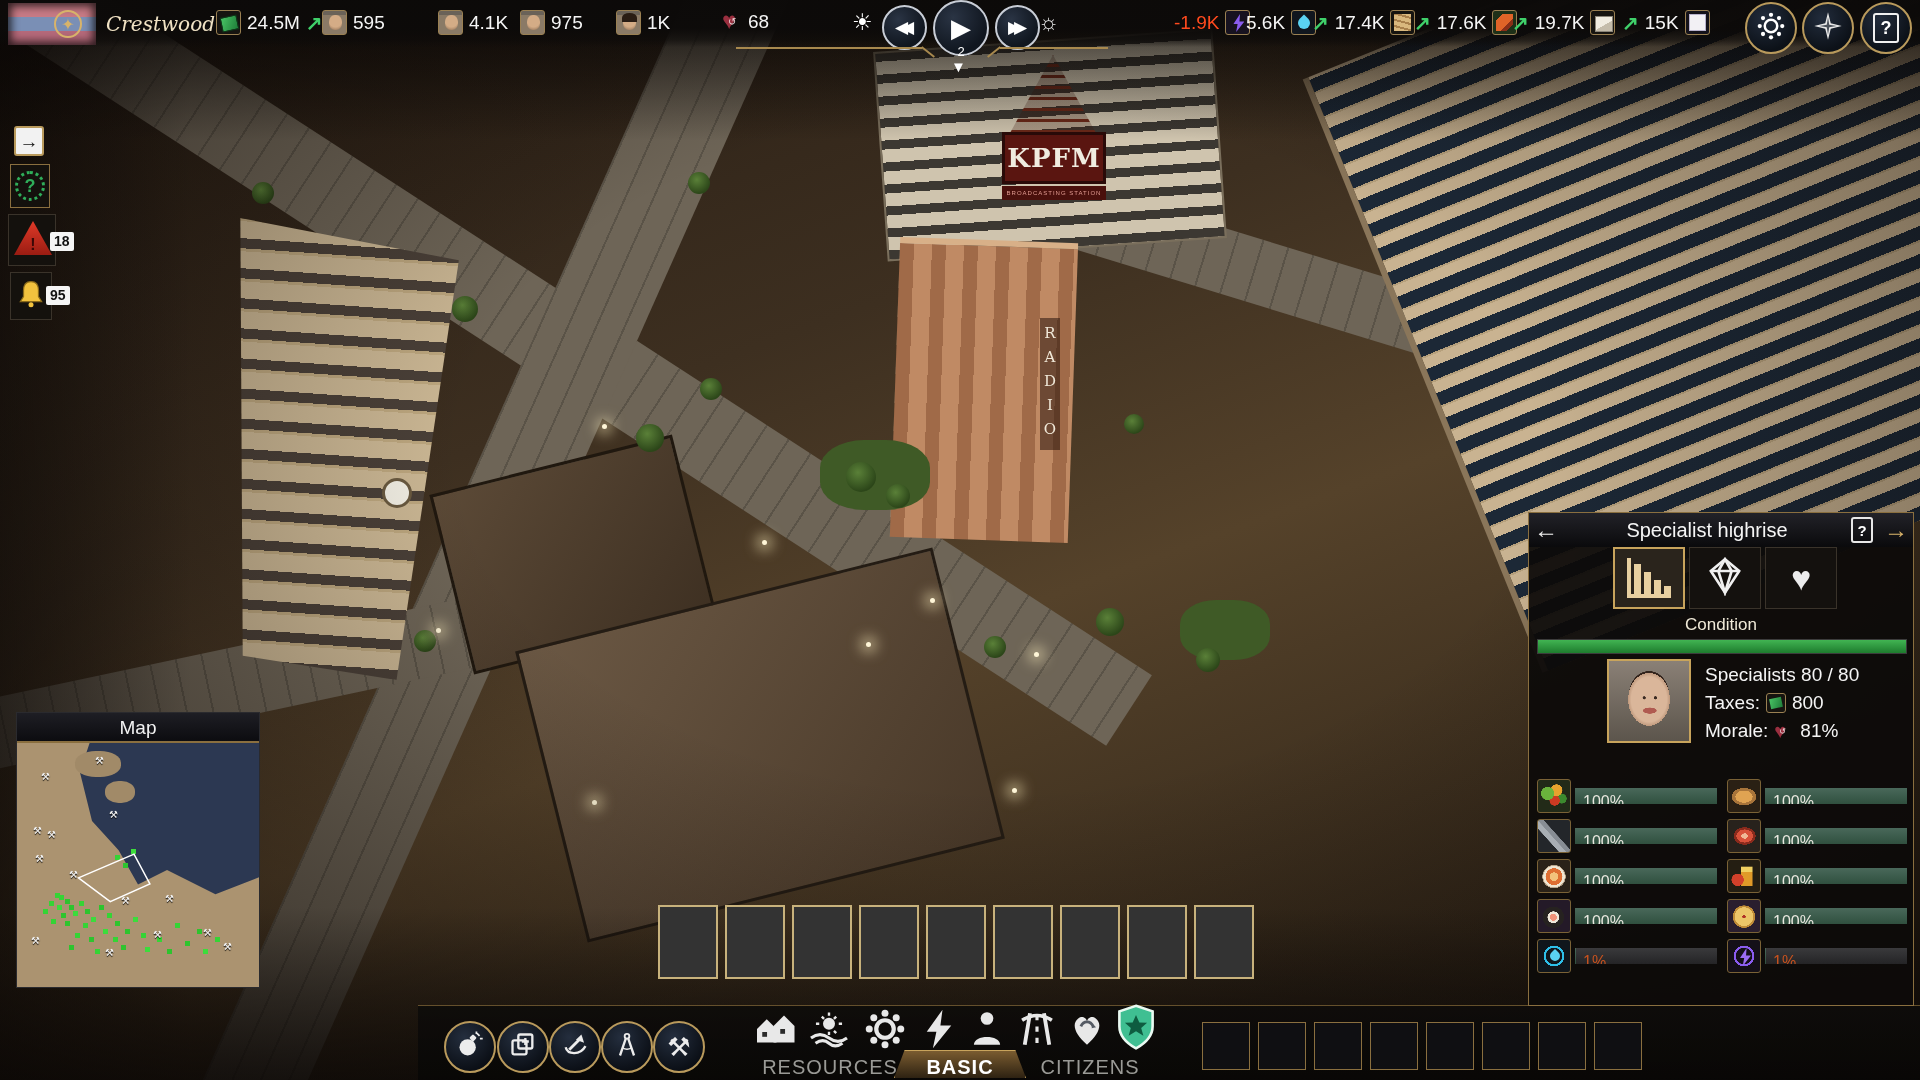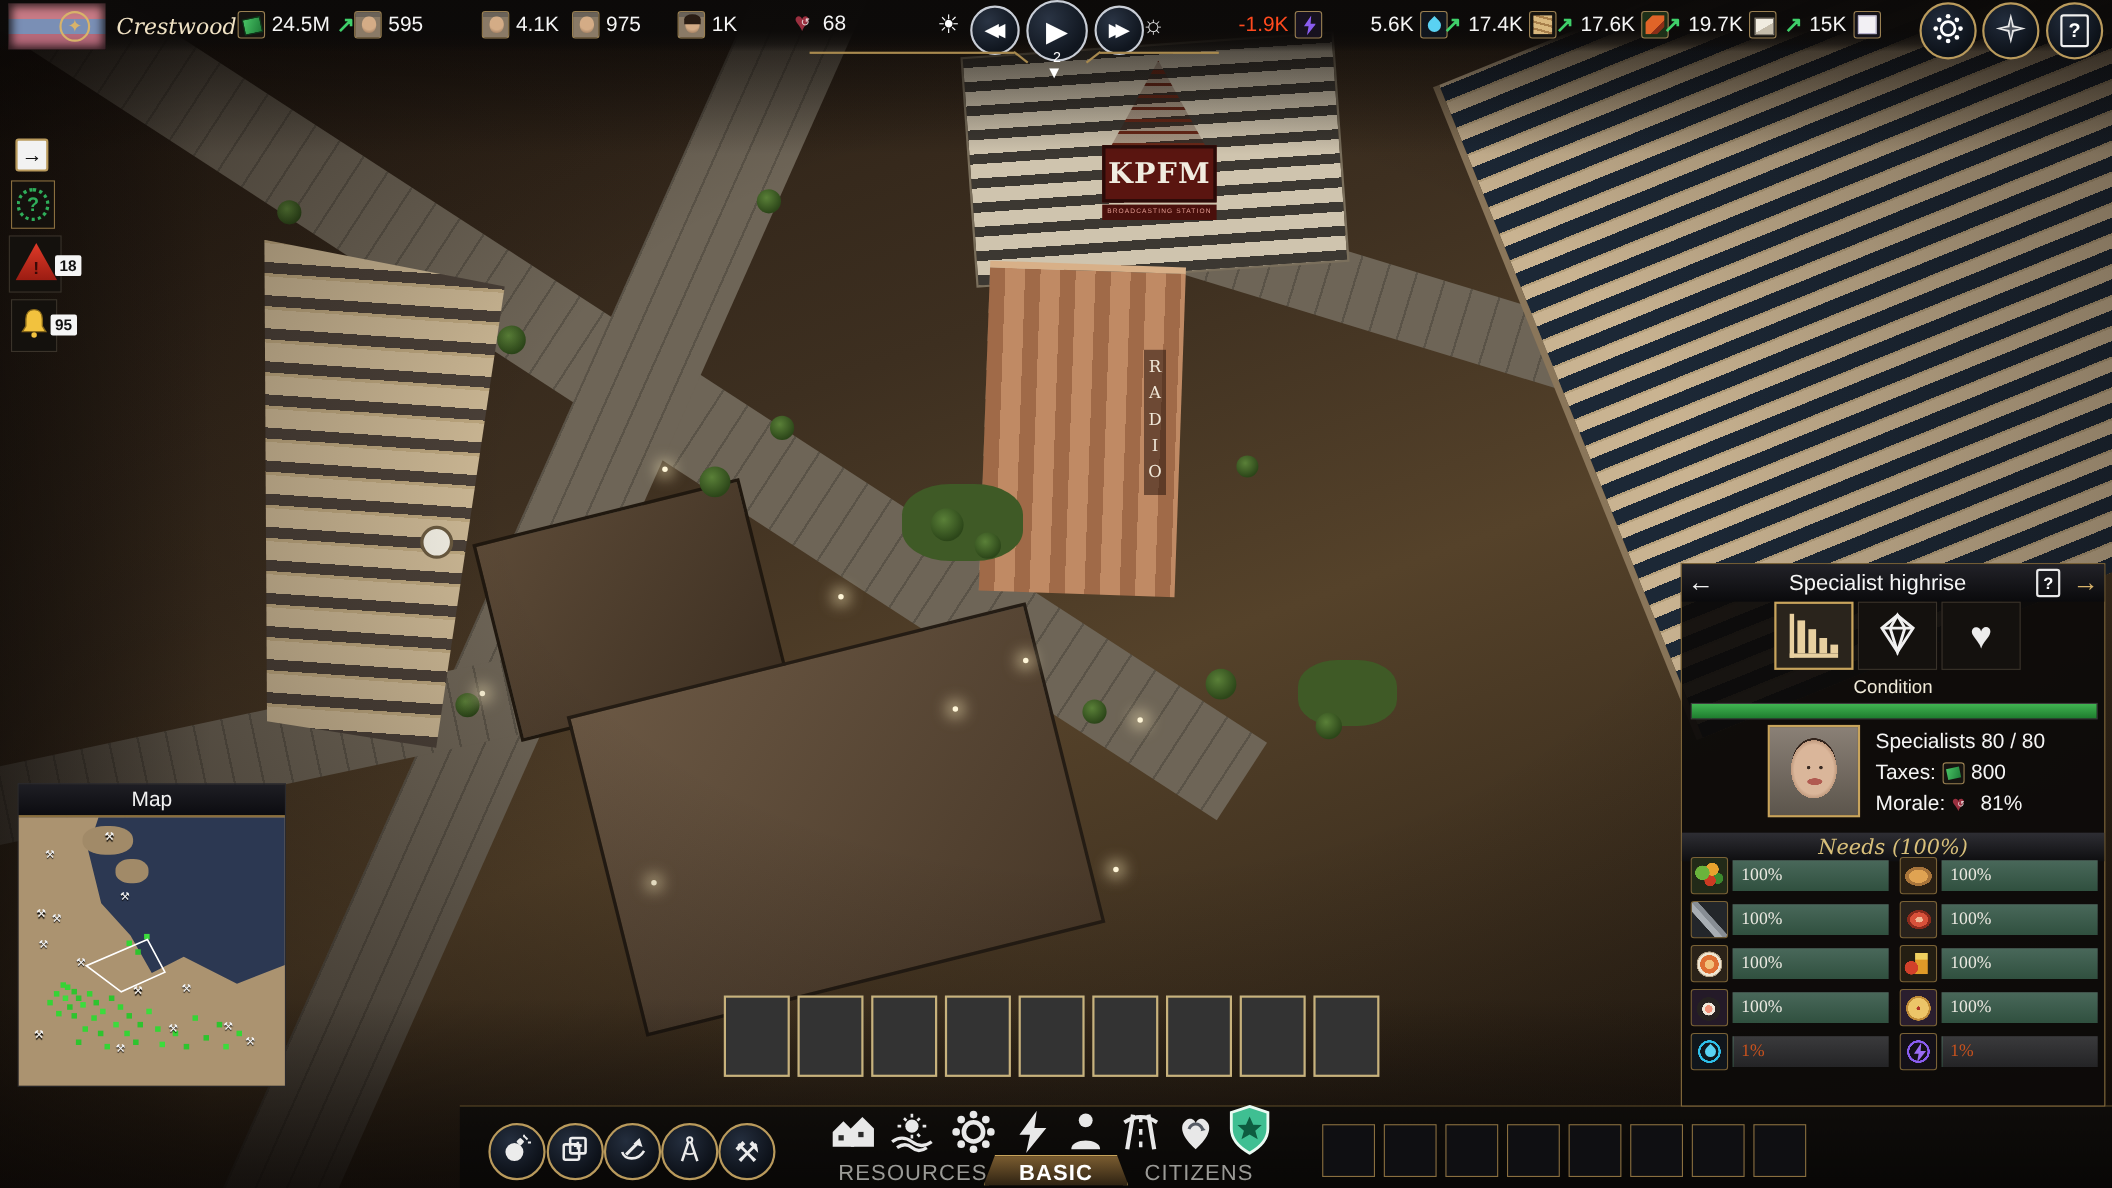--- a/index.html
+++ b/index.html
@@ -71,21 +71,21 @@
   .money-ic::after{content:"";position:absolute;left:4px;top:5px;width:15px;height:13px;
     background:linear-gradient(120deg,#49c465,#1e7c38);transform:rotate(-12deg);border:1px solid #0d3a1a;}
   .portrait{background:linear-gradient(180deg,#6a6258 0 18%,#8a7a66 18%);}
   .portrait::after{content:"";position:absolute;left:6px;top:4px;width:13px;height:15px;border-radius:45%;
     background:radial-gradient(circle at 50% 38%,#d4ac86 0 55%,#8a6a50 100%);}
   .portrait.dark::before{content:"";position:absolute;left:5px;top:2px;width:15px;height:9px;
     border-radius:50% 50% 0 0;background:#2a1d14;z-index:1;}
   .heart-ic{position:relative;width:24px;height:24px;flex:none;color:#9a2f3f;font-size:24px;line-height:22px;}
   .heart-ic .swirl{position:absolute;left:6px;top:1px;font-size:10px;color:#e8d8da;}
   .uparrow{color:#3fd06a;font-weight:bold;font-size:20px;}
-  .neg{color:#ff4a1e;}
+  .neg{color:#ff4a1e;margin-left:48px;}
   .drop{width:12px;height:12px;background:#5ad2f2;border-radius:0 50% 50% 50%;
     transform:rotate(45deg);position:absolute;left:6px;top:6px;}
   .bolt{position:absolute;left:7px;top:3px;width:11px;height:18px;background:#8a5cf0;
     clip-path:polygon(60% 0,0 55%,38% 55%,25% 100%,100% 42%,55% 42%);}
   .planks-ic::after{content:"";position:absolute;inset:3px;
     background:repeating-linear-gradient(15deg,#d9b87e 0 4px,#a8804c 4px 6px);}
   .bricks-ic{background:#1e3018;}
   .bricks-ic::after{content:"";position:absolute;inset:3px;
     background:linear-gradient(135deg,transparent 18%,#e06428 19% 62%,#8a2f18 63% 80%,transparent 81%);}
   .stone-ic::after{content:"";position:absolute;left:4px;top:5px;width:16px;height:14px;
@@ -220,22 +220,22 @@
   .mini-money::after{content:"";position:absolute;left:3px;top:4px;width:12px;height:10px;
     background:linear-gradient(120deg,#49c465,#1e7c38);transform:rotate(-12deg);}
   .mini-heart{position:relative;color:#9a2f3f;font-size:20px;line-height:18px;width:20px;}
   .mini-heart .swirl{position:absolute;left:5px;top:1px;font-size:8px;color:#e8d8da;}
   .p-needs-band{position:absolute;left:0;top:244px;width:100%;height:26px;
     background:linear-gradient(180deg,#2e2e34,#0e0e10);text-align:center;line-height:26px;
     font-family:"DejaVu Serif",serif;font-style:italic;font-size:19px;color:#d8bf7a;}
   .needs{position:absolute;left:8px;top:266px;width:370px;display:grid;
     grid-template-columns:1fr 1fr;column-gap:10px;row-gap:6px;}
   .need{display:flex;align-items:center;gap:4px;height:34px;}
-  .nbar{flex:1;height:28px;background:linear-gradient(180deg,#3a3a3c,#242426);position:relative;
-    overflow:hidden;font-family:Liberation Serif, serif;}
+  .nbar{flex:1;height:16px;background:linear-gradient(180deg,#3a3a3c,#242426);position:relative;
+    overflow:hidden;}
   .nfill{position:absolute;inset:0;background:linear-gradient(180deg,#49685a,#30503f);}
   .nval{position:relative;font-size:16px;color:#eae8e0;line-height:28px;padding-left:8px;}
   .need.low .nval{color:#c8521e;}
   .nicon{width:34px;height:34px;border:1px solid #7a6236;border-radius:3px;flex:none;
     background-color:#1a1a14;position:relative;}
   .ic-veg{background-color:#222a18;background-image:
     radial-gradient(circle at 30% 42%,#6ab33c 0 22%,transparent 23%),
     radial-gradient(circle at 58% 32%,#e8a22e 0 20%,transparent 21%),
     radial-gradient(circle at 52% 64%,#cc3a22 0 19%,transparent 20%),
     radial-gradient(circle at 74% 58%,#3c8a2e 0 16%,transparent 17%);}
@@ -660,21 +660,20 @@
         <span>Taxes:</span>
         <span class="mini-money"></span>
         <span>800</span>
       </div>
       <div class="row">
         <span>Morale:</span>
         <span class="mini-heart"><span>♥</span><span class="swirl">↺</span></span>
         <span>81%</span>
       </div>
     </div>
-    <div class="p-needs-band">Needs (100%)</div>
     <div class="needs">
       <div class="need">
         <span class="nicon ic-veg"></span>
         <span class="nbar"><span class="nfill" style="width: 100%;"></span><span class="nval">100%</span></span>
       </div>
       <div class="need">
         <span class="nicon ic-bread"></span>
         <span class="nbar"><span class="nfill" style="width: 100%;"></span><span class="nval">100%</span></span>
       </div>
       <div class="need">

